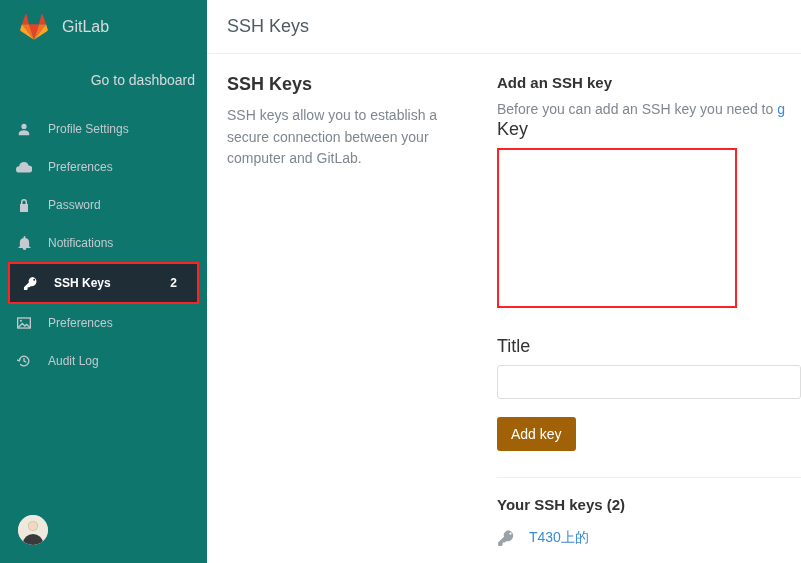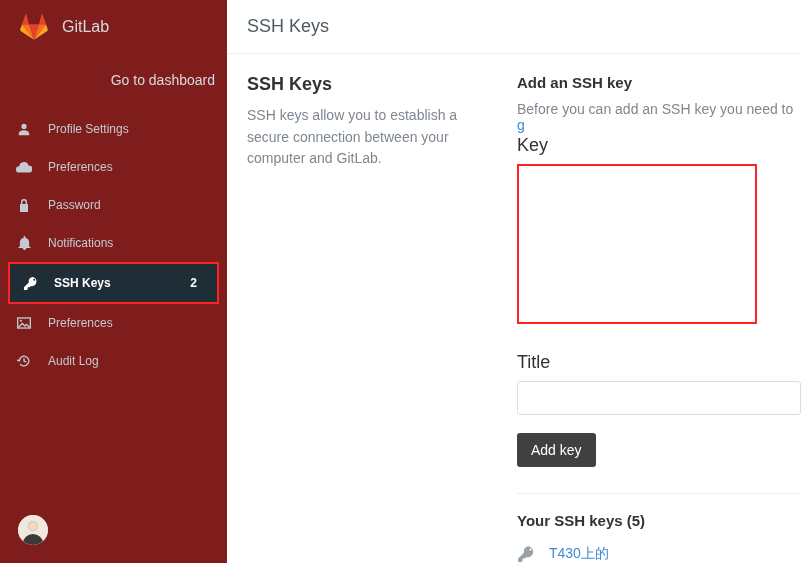--- a/index.html
+++ b/index.html
@@ -5,22 +5,22 @@
     * { margin: 0; padding: 0; box-sizing: border-box; }
     body {
       font-family: -apple-system, BlinkMacSystemFont, "Segoe UI", Helvetica, Arial, sans-serif;
       background: #fff;
       width: 801px;
       height: 563px;
       overflow: hidden;
       display: flex;
     }
     .sidebar {
-      width: 227px;
-      background: #7f1d1d;
+      width: 207px;
+      background: #0f766e;
       color: #fff;
       display: flex;
       flex-direction: column;
       flex-shrink: 0;
     }
     .brand {
       display: flex;
       align-items: center;
       padding: 14px 20px;
       gap: 14px;
@@ -155,21 +155,21 @@
     .title-input {
       width: 100%;
       border: 1px solid #ddd;
       border-radius: 3px;
       padding: 8px;
       font-size: 14px;
       margin-bottom: 18px;
       font-family: inherit;
     }
     .add-key-btn {
-      background: #404040;
+      background: #a16207;
       color: #fff;
       border: none;
       border-radius: 3px;
       padding: 9px 14px;
       font-size: 14px;
       cursor: pointer;
       font-family: inherit;
     }
     .divider {
       border: none;
@@ -308,21 +308,21 @@
       <label class="field-label">Key</label>
       <textarea class="key-textarea" style=""></textarea>
 
       <label class="field-label">Title</label>
       <input type="text" class="title-input" value="" style="">
 
       <button class="add-key-btn">Add key</button>
 
       <hr class="divider">
 
-      <div class="keys-heading">Your SSH keys (5)</div>
+      <div class="keys-heading">Your SSH keys (2)</div>
 
       <div class="key-item">
         <span class="icon">
           <svg width="18" height="18" viewBox="0 0 16 16" fill="#9aa2a8">
               <path d="M10.5 1a4.5 4.5 0 00-4.3 5.8L1 12v3h3l1-1v-2h2l1-1 .2-.2A4.5 4.5 0 1010.5 1zm1.5 4a1 1 0 110-2 1 1 0 010 2z"></path>
             </svg>
         </span>
         <span class="link">T430上的</span>
       </div>
     </div>

